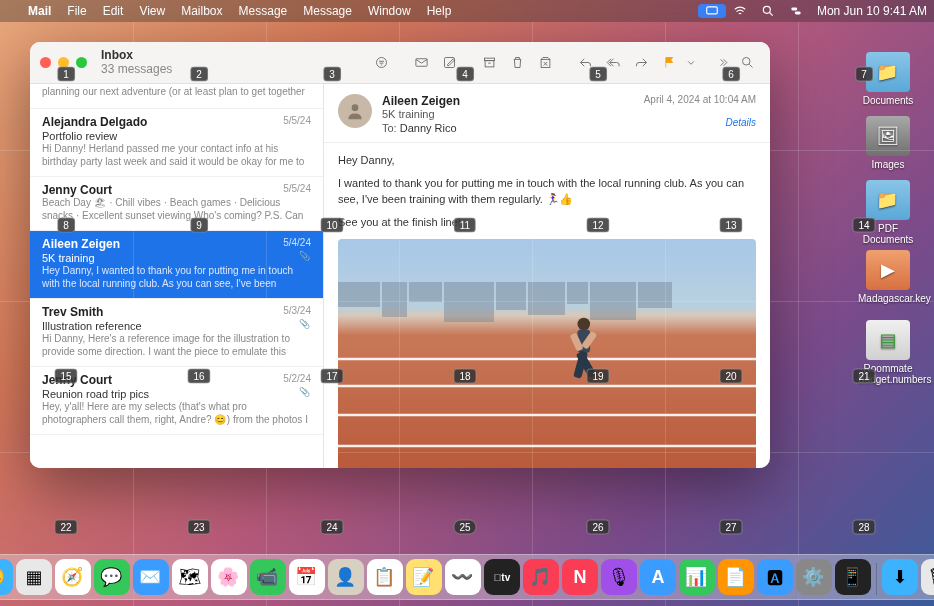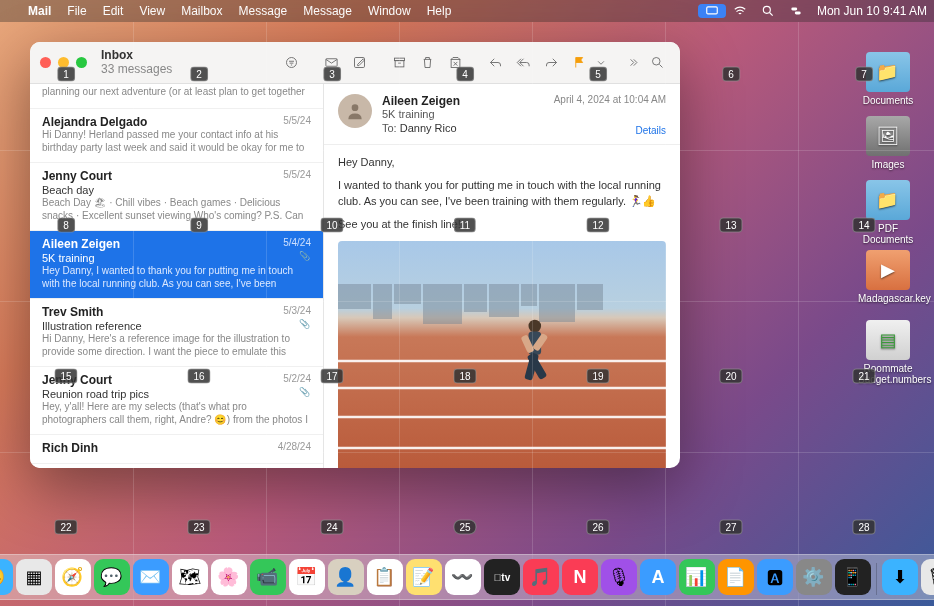--- a/index.html
+++ b/index.html
@@ -33,21 +33,21 @@
 
 .desk-icon { position: absolute; width: 60px; text-align: center; color:#fff; font-size:10px; text-shadow:0 1px 2px rgba(0,0,0,.6);}
 .desk-icon .icn { width: 44px; height: 40px; margin: 0 auto 3px; border-radius:4px; display:flex; align-items:center; justify-content:center; font-size:18px;}
 .folder-icn { background: linear-gradient(180deg,#89c5e8,#5aa8d8); }
 .img-icn { background: linear-gradient(180deg,#a8a8a8,#707070); }
 .key-icn { background: linear-gradient(180deg,#f0a070,#d87040); }
 .num-icn { background: linear-gradient(180deg,#f0f0f0,#d0d0d0); color:#3a9a3a; }
 
 
 .mail-win {
-  position: absolute; left: 30px; top: 42px; width: 650px; height: 426px;
+  position: absolute; left: 30px; top: 42px; width: 740px; height: 426px;
   background: #fff; border-radius: 10px; overflow: hidden;
   box-shadow: 0 20px 60px rgba(0,0,0,.4);
   display: flex; flex-direction: column;
 }
 .mail-titlebar {
   height: 42px; background: #f5f4f3; border-bottom: 1px solid #e0e0e0;
   display: flex; align-items: center; padding: 0 10px; gap:6px;
 }
 .traffic { display: flex; gap: 7px; margin-right: 8px;}
 .traffic span { width: 11px; height: 11px; border-radius: 50%; }
@@ -82,21 +82,21 @@
 .msg-head{ padding:10px 14px 8px; border-bottom:1px solid #eee;}
 .msg-head .row1{ display:flex; align-items:flex-start; gap:10px;}
 .avatar{ width:34px; height:34px; border-radius:50%; background:#c8b8a8; display:flex; align-items:center; justify-content:center;}
 .avatar svg{ width:20px; height:20px; fill:#887868;}
 .head-info{ flex:1;}
 .head-info .from{ font-weight:600; font-size:12px; color:#222;}
 .head-info .subj2{ font-size:11px; color:#555;}
 .head-info .to{ font-size:11px; color:#555; margin-top:2px;}
 .head-right{ text-align:right; font-size:10px;}
 .head-right .datetime{ color:#888;}
-.head-right .details{ color:#1e73e8; margin-top:20px;}
+.head-right .details{ color:#1e73e8; margin-top:12px;font-style:italic;}
 .msg-content{ flex:1; overflow:auto; padding:10px 14px; font-size:11px; color:#333;}
 .msg-content p{ margin-bottom:8px; line-height:1.4;}
 .msg-img{ width:100%; height:240px; border-radius:4px; position:relative; overflow:hidden;
   background: linear-gradient(180deg, #a8c8e8 0%, #b8d0e0 28%, #d8c8b8 32%, #c87858 40%, #b85838 100%);}
 .track-lines{ position:absolute; inset:45% 0 0 0;}
 .track-lines span{ position:absolute; left:-10%; right:-10%; height:4px; background:#fff; opacity:.9;}
 .buildings{ position:absolute; top:18%; left:0; right:0; height:40px; display:flex; gap:2px;}
 .buildings span{ background:#708090; opacity:.45;}
 .runner{ position:absolute; left:54%; top:32%; width:36px; height:90px;}
 
@@ -268,26 +268,26 @@
   </div>
 
   <div class="mail-body">
     <div class="msg-list" id="msg-list">
         <div class="msg-item frag">
           <div class="prev">planning our next adventure (or at least plan to get together soon!) P.S. Do you thi…</div>
         </div>
         <div class="msg-item">
           <div class="snd">Alejandra Delgado</div>
           <div class="dt">5/5/24</div>
+          <div class="subj">Portfolio review</div>
           <div class="prev">Hi Danny! Herland passed me your contact info at his birthday party last week and said it would be okay for me to reach out. Thank you so much for offering to re…</div>
         </div>
         <div class="msg-item">
           <div class="snd">Jenny Court</div>
           <div class="dt">5/5/24</div>
-          <div class="subj">Beach day</div>
           <div class="prev">Beach Day 🏖 · Chill vibes · Beach games · Delicious snacks · Excellent sunset viewing Who's coming? P.S. Can you guess the beach? It's your favorite, Xiaomeng…</div>
         </div>
         <div class="msg-item sel">
           <div class="snd">Aileen Zeigen</div>
           <div class="dt">5/4/24</div>
           <div class="att">📎</div>
           <div class="subj">5K training</div>
           <div class="prev">Hey Danny, I wanted to thank you for putting me in touch with the local running club. As you can see, I've been training with them regularly. 🏃‍♀️👍 See you at the fi…</div>
         </div>
         <div class="msg-item">
@@ -296,24 +296,20 @@
           <div class="att">📎</div>
           <div class="subj">Illustration reference</div>
           <div class="prev">Hi Danny, Here's a reference image for the illustration to provide some direction. I want the piece to emulate this pose, and communicate this kind of fluidity and uni…</div>
         </div>
         <div class="msg-item">
           <div class="snd">Jenny Court</div>
           <div class="dt">5/2/24</div>
           <div class="att">📎</div>
           <div class="subj">Reunion road trip pics</div>
           <div class="prev">Hey, y'all! Here are my selects (that's what pro photographers call them, right, Andre? 😊) from the photos I took over the past few days. These are some of my f…</div>
-        </div>
-        <div class="msg-item">
-          <div class="snd">Rich Dinh</div>
-          <div class="dt">4/28/24</div>
         </div>
       </div>
     <div class="msg-view">
       <div class="msg-head">
         <div class="row1">
           <div class="avatar">
               <svg viewBox="0 0 24 24">
                 <circle cx="12" cy="8" r="4"></circle>
                 <path d="M4 22 Q4 15 12 15 Q20 15 20 22 Z"></path>
               </svg>

